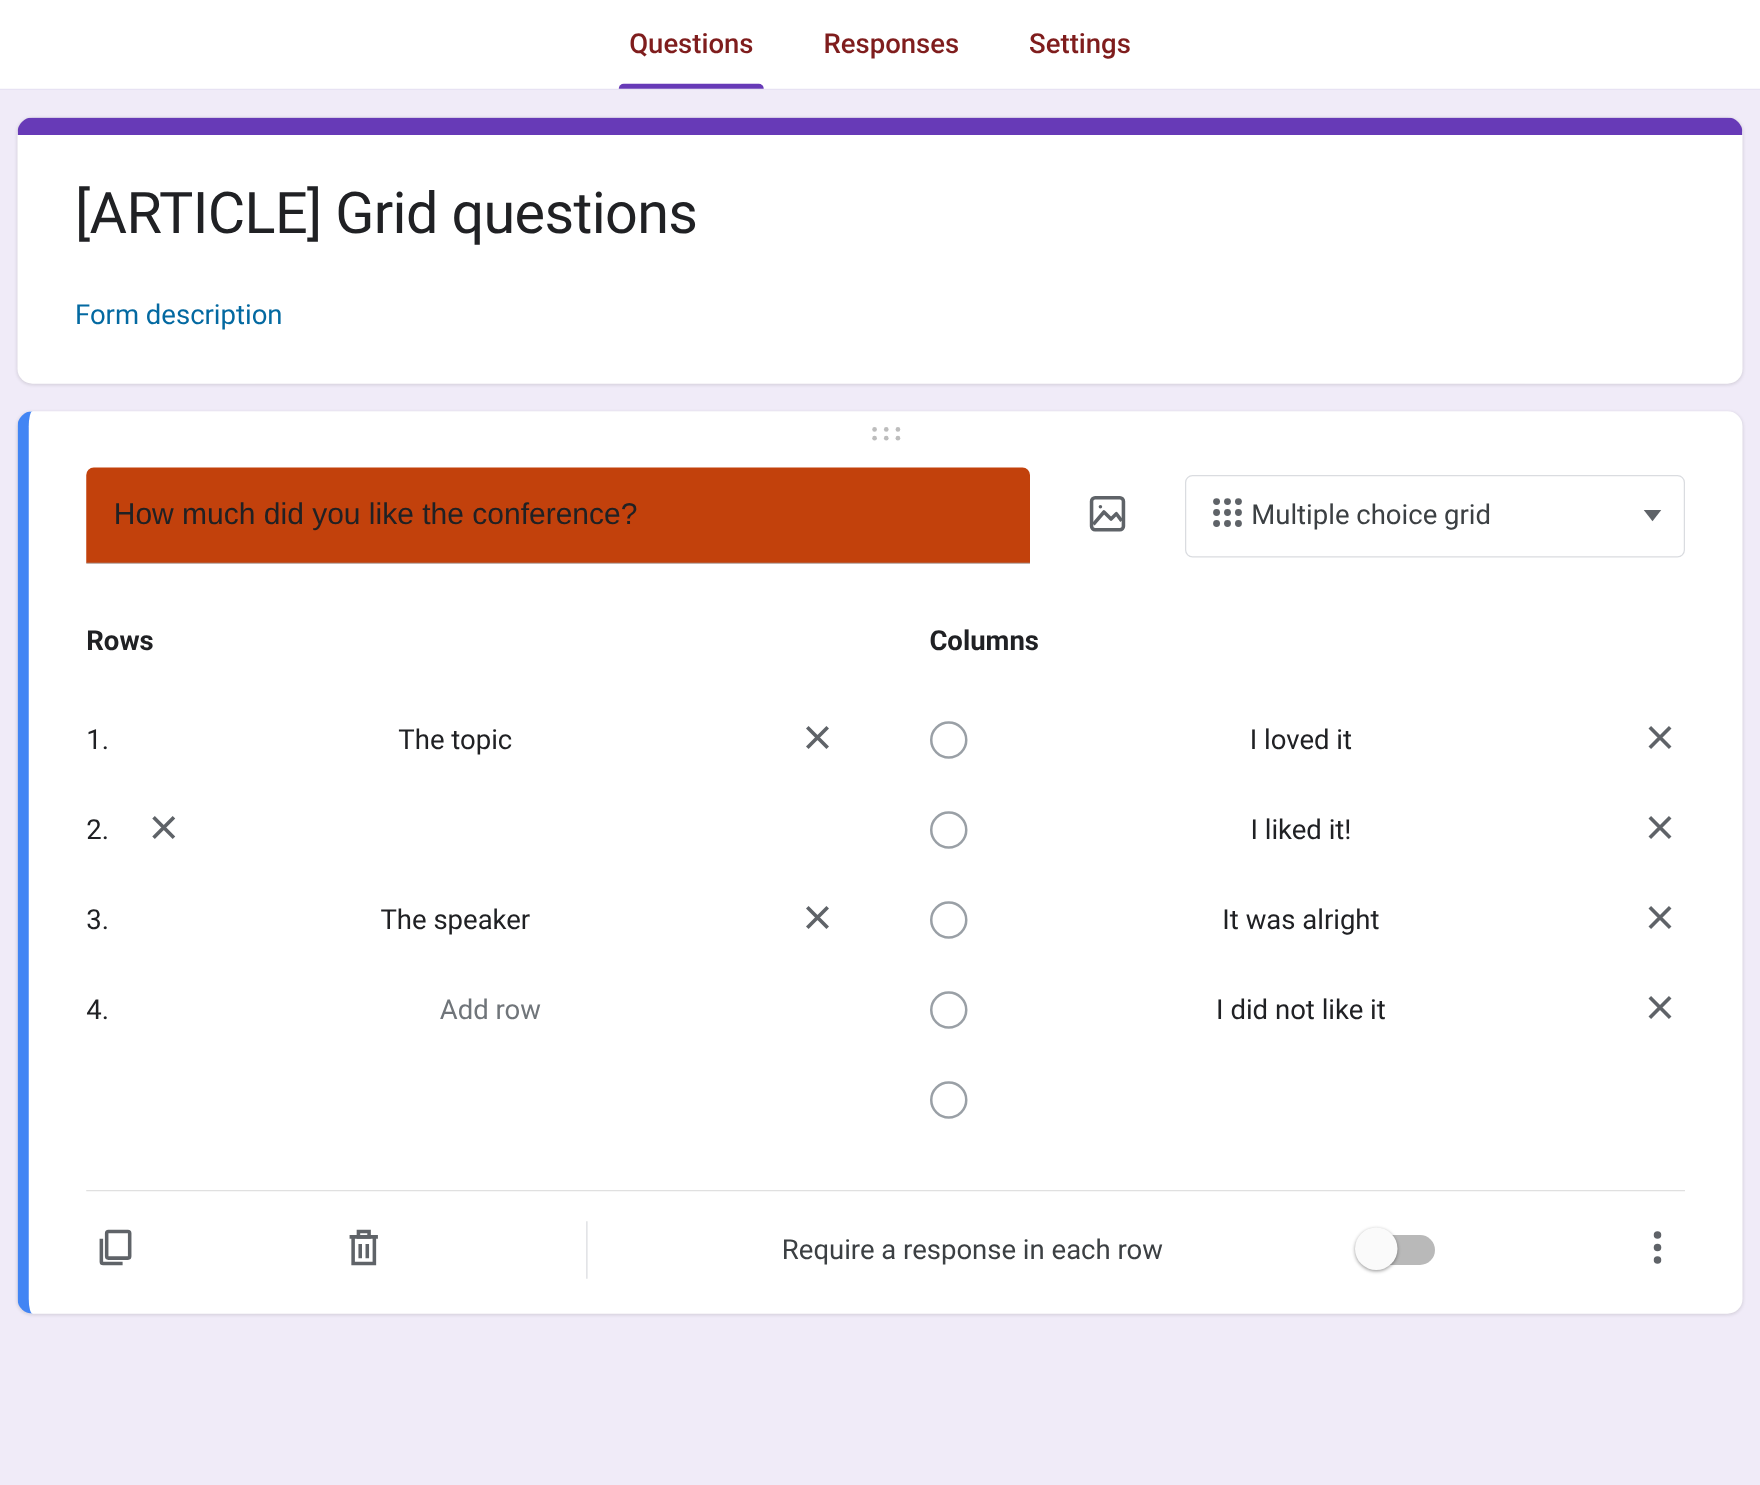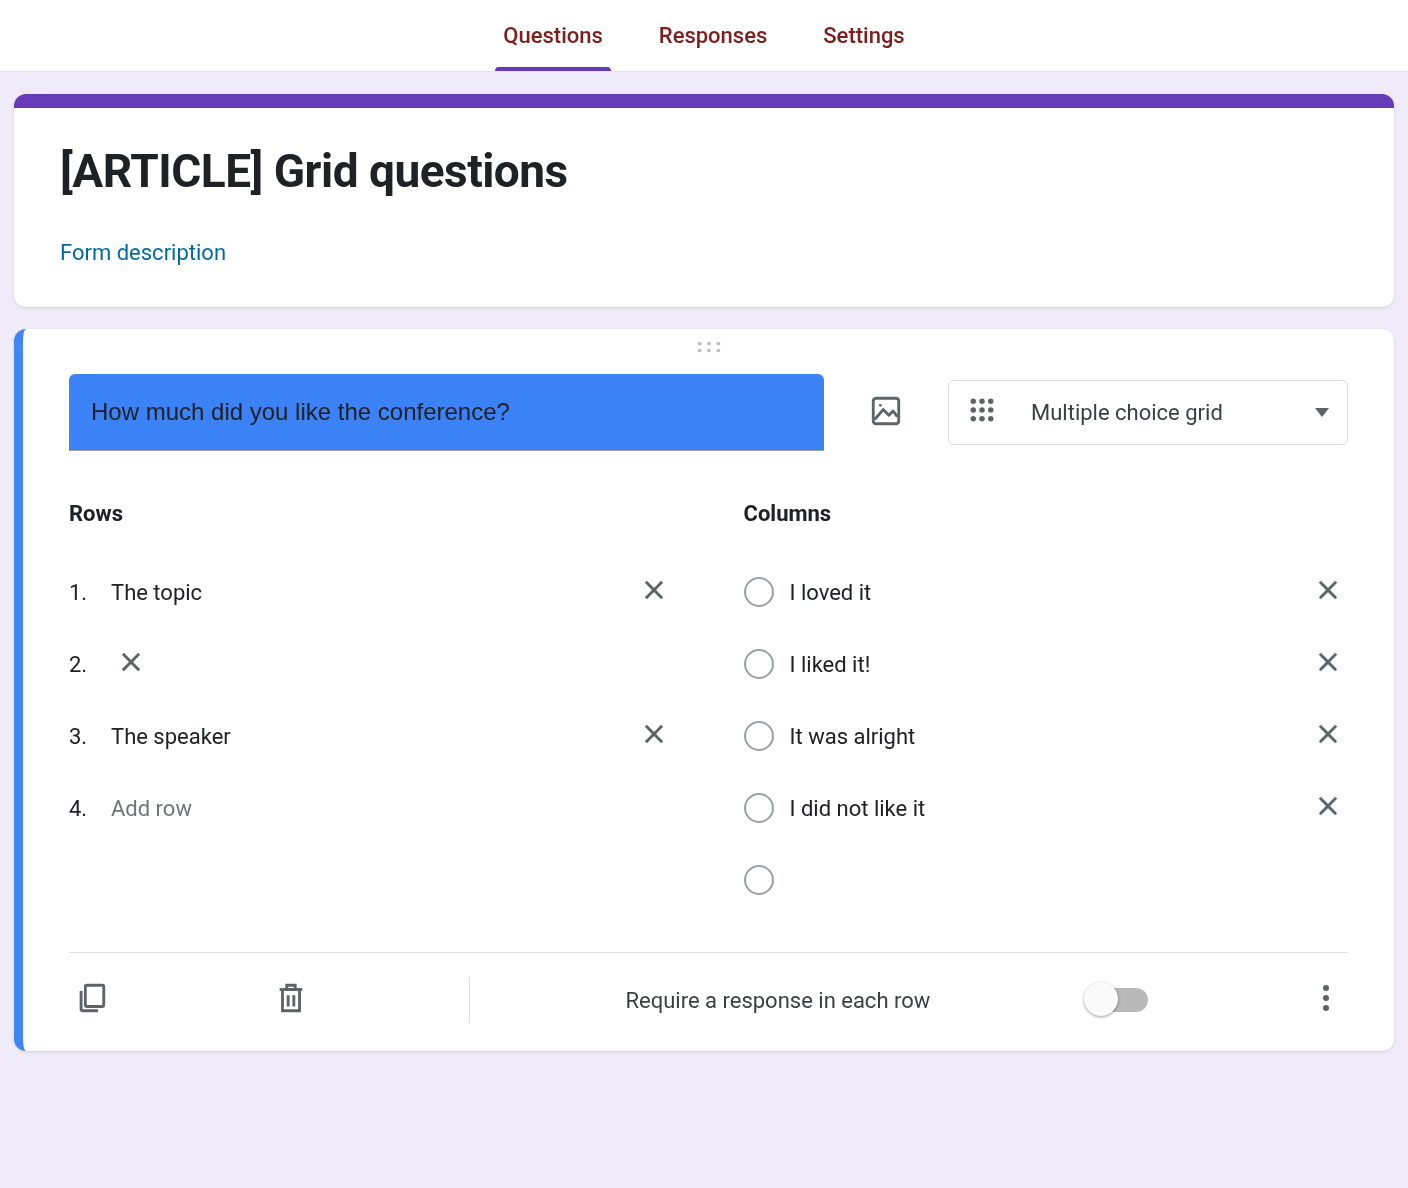--- a/index.html
+++ b/index.html
@@ -49,21 +49,21 @@
     max-width: 1380px;
     position: relative;
     overflow: hidden;
   }
   .header-card {
     border-top: 14px solid #673ab7;
     padding: 36px 46px 42px 46px;
   }
   .form-title {
     font-size: 46px;
-    font-weight: 700;
+    font-weight: 400;
     color: #202124;
     letter-spacing: -0.5px;
   }
   .form-desc {
     font-size: 22px;
     color: #0369a1;
     margin-top: 42px;
   }
   .question-card {
     border-left: 9px solid #4285f4;
@@ -76,21 +76,21 @@
     color: #bdbdbd;
   }
   .drag-handle svg { width: 28px; height: 14px; display: inline-block; }
   .question-top {
     display: flex;
     align-items: center;
     gap: 36px;
   }
   .question-input {
     flex: 1;
-    background: #3b82f6;
+    background: #c2410c;
     border: none;
     border-bottom: 1px solid #9e9e9e;
     padding: 24px 22px;
     font-size: 24px;
     color: #202124;
     outline: none;
     border-radius: 6px 6px 0 0;
   }
   .image-btn {
     width: 52px; height: 52px;
@@ -99,21 +99,21 @@
     cursor: pointer;
     border-radius: 50%;
   }
   .image-btn svg { width: 34px; height: 34px; }
   .type-select {
     border: 1px solid #dadce0;
     border-radius: 6px;
     padding: 14px 18px;
     display: flex;
     align-items: center;
-    gap: 34px;
+    gap: 4px;
     min-width: 400px;
     cursor: pointer;
     font-size: 22px;
     color: #3c4043;
   }
   .type-select .grid-icon { color: #5f6368; }
   .type-select .lbl { flex: 1; }
   .type-select .chev { color: #5f6368; width:0; height:0; border-left:7px solid transparent; border-right:7px solid transparent; border-top:9px solid currentColor; }
   .grid-icon-svg { width: 30px; height: 30px; }
 
@@ -143,20 +143,21 @@
   .item-row .radio {
     width: 30px; height: 30px;
     border: 2px solid #9aa0a6;
     border-radius: 50%;
     flex-shrink: 0;
   }
   .item-row .text {
     flex: 1;
     font-size: 22px;
     color: #202124;
+    text-align: center;
   }
   .item-row .text.placeholder { color: #70757a; }
   .item-row .remove {
     color: #5f6368;
     cursor: pointer;
     width: 40px; height:40px;
     display:flex; align-items:center; justify-content:center;
   }
   .item-row .remove svg { width: 28px; height: 28px; }
 

